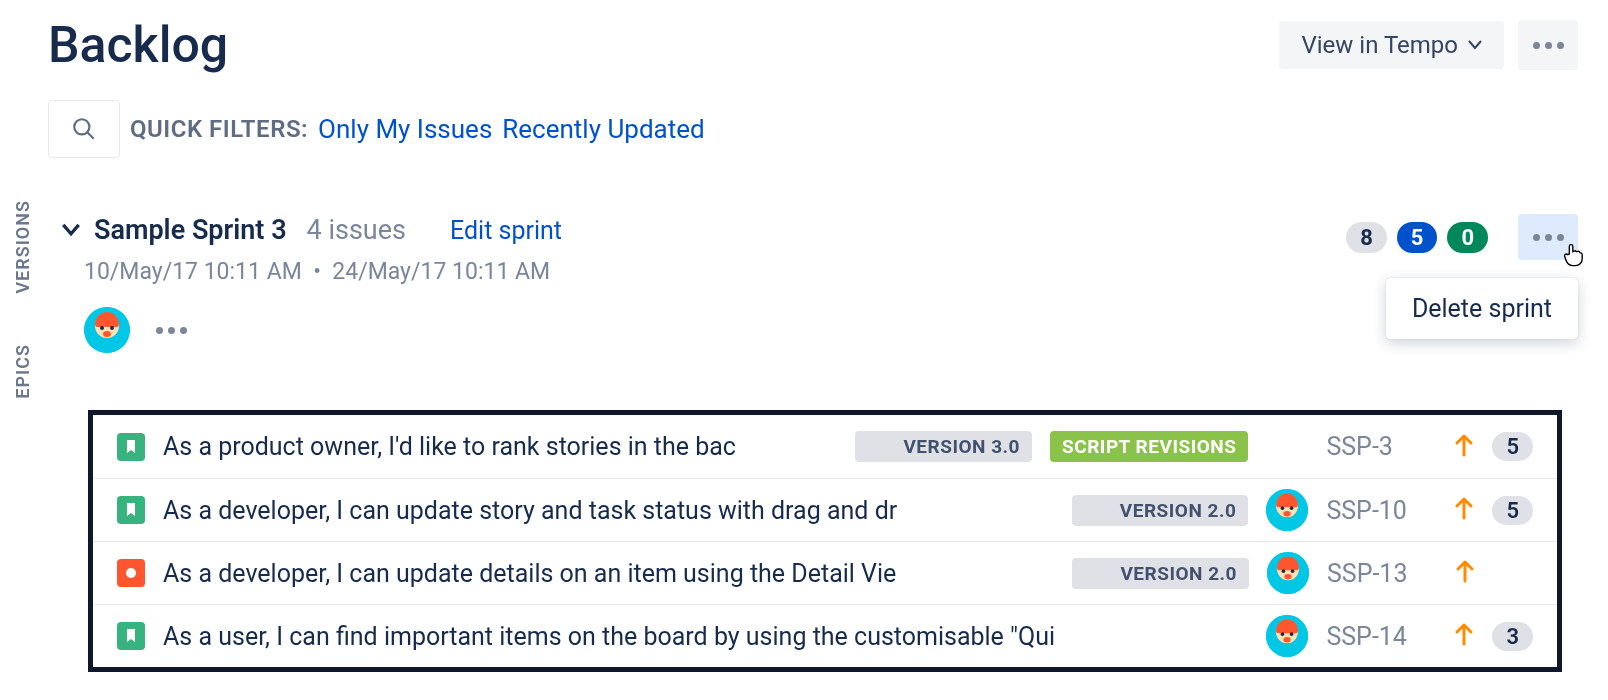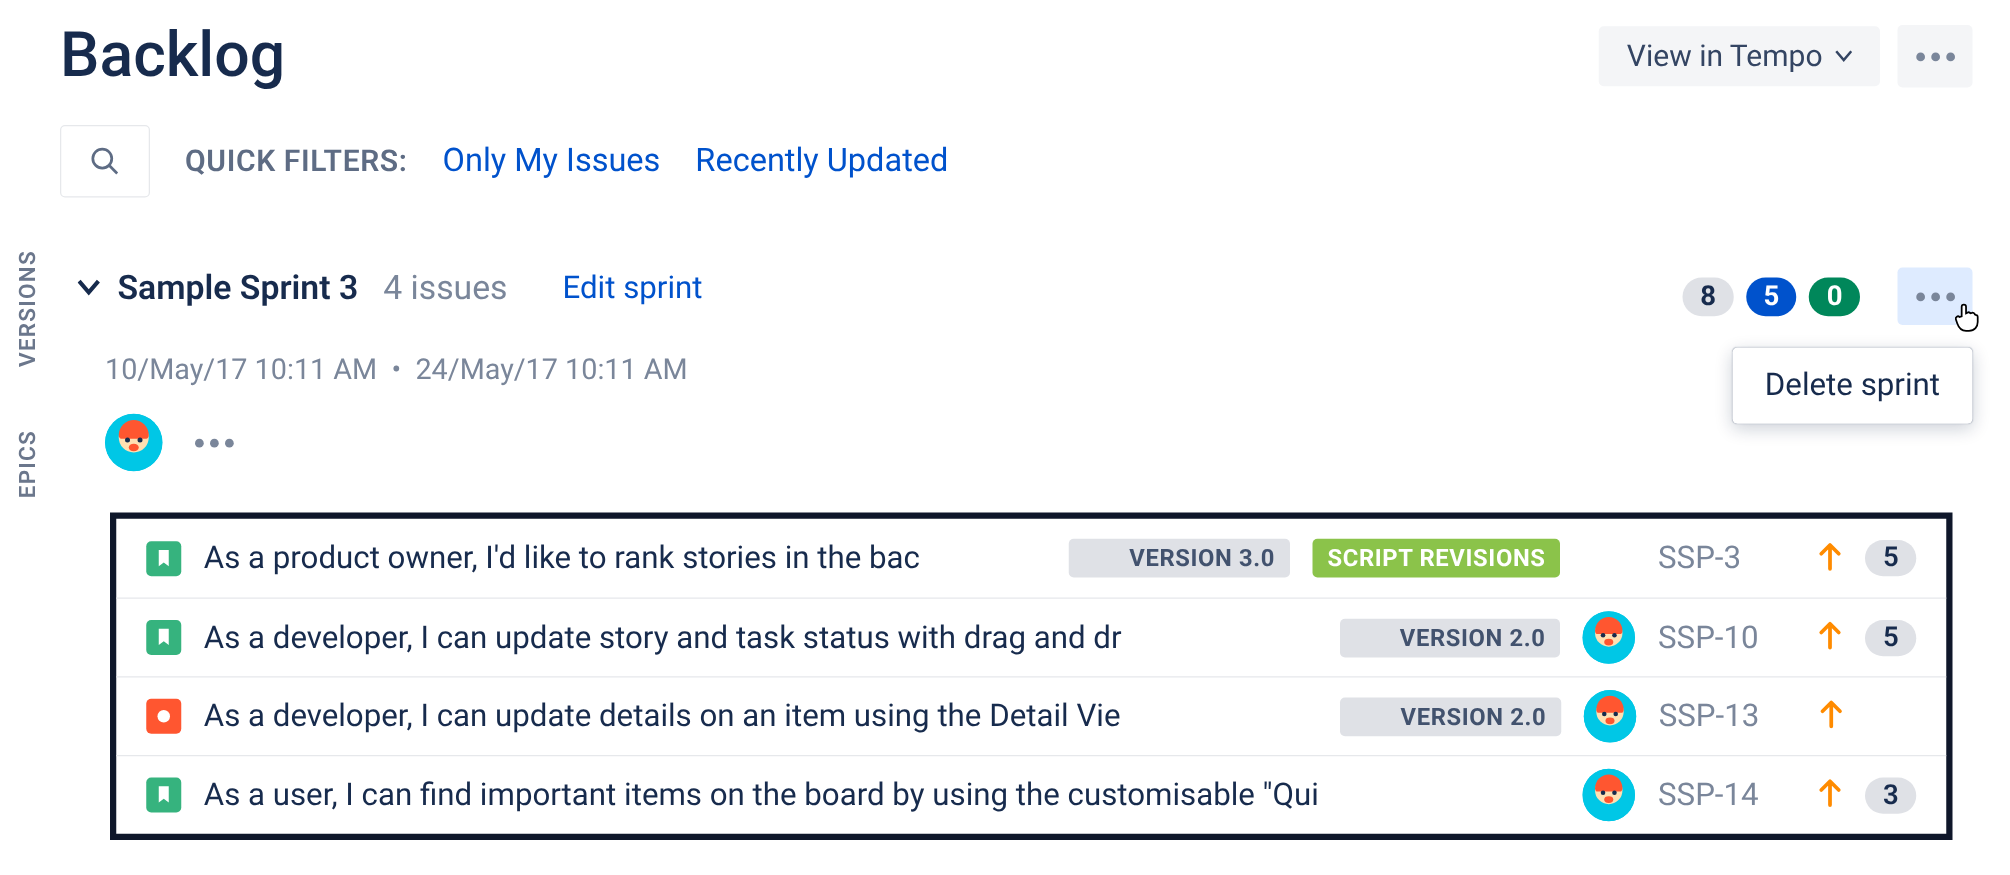--- a/index.html
+++ b/index.html
@@ -37,21 +37,21 @@
     border-radius: 4px;
     width: 60px; height: 50px;
     display: flex; align-items: center; justify-content: center;
     cursor: pointer;
   }
   .dots { display: flex; gap: 5px; }
   .dots span { width: 7px; height: 7px; background: #7A869A; border-radius: 50%; }
   .filter-bar {
     position: absolute;
     left: 48px; top: 100px;
-    display: flex; align-items: center; gap: 28px;
+    display: flex; align-items: center; gap: 10px;
   }
   .search-btn {
     width: 72px; height: 58px;
     border: 1px solid #E6E8EB;
     border-radius: 4px;
     display: flex; align-items: center; justify-content: center;
     cursor: pointer;
   }
   .qf-label { font-size: 24px; font-weight: 600; color: #5E6C84; letter-spacing: .5px; }
   .qf-link { font-size: 26px; color: #0052CC; cursor: pointer; }
@@ -92,21 +92,21 @@
     display: flex; align-items: center; justify-content: center;
     cursor: pointer;
     position: relative;
   }
   .cursor-hand {
     position: absolute;
     right: -10px; bottom: -14px;
     font-size: 26px;
     pointer-events: none;
   }
-  .dates { margin-top: 36px; margin-left: 22px; font-size: 23px; color: #7A869A; }
+  .dates { margin-top: 12px; margin-left: 22px; font-size: 23px; color: #7A869A; }
   .assignee-row { margin-top: 22px; margin-left: 22px; display: flex; align-items: center; gap: 26px; }
   .avatar {
     width: 46px; height: 46px; border-radius: 50%;
     background: #00C7E6;
     display: flex; align-items: center; justify-content: center;
     overflow: hidden;
   }
   .menu-popup {
     position: absolute;
     right: 30px; top: 278px;

